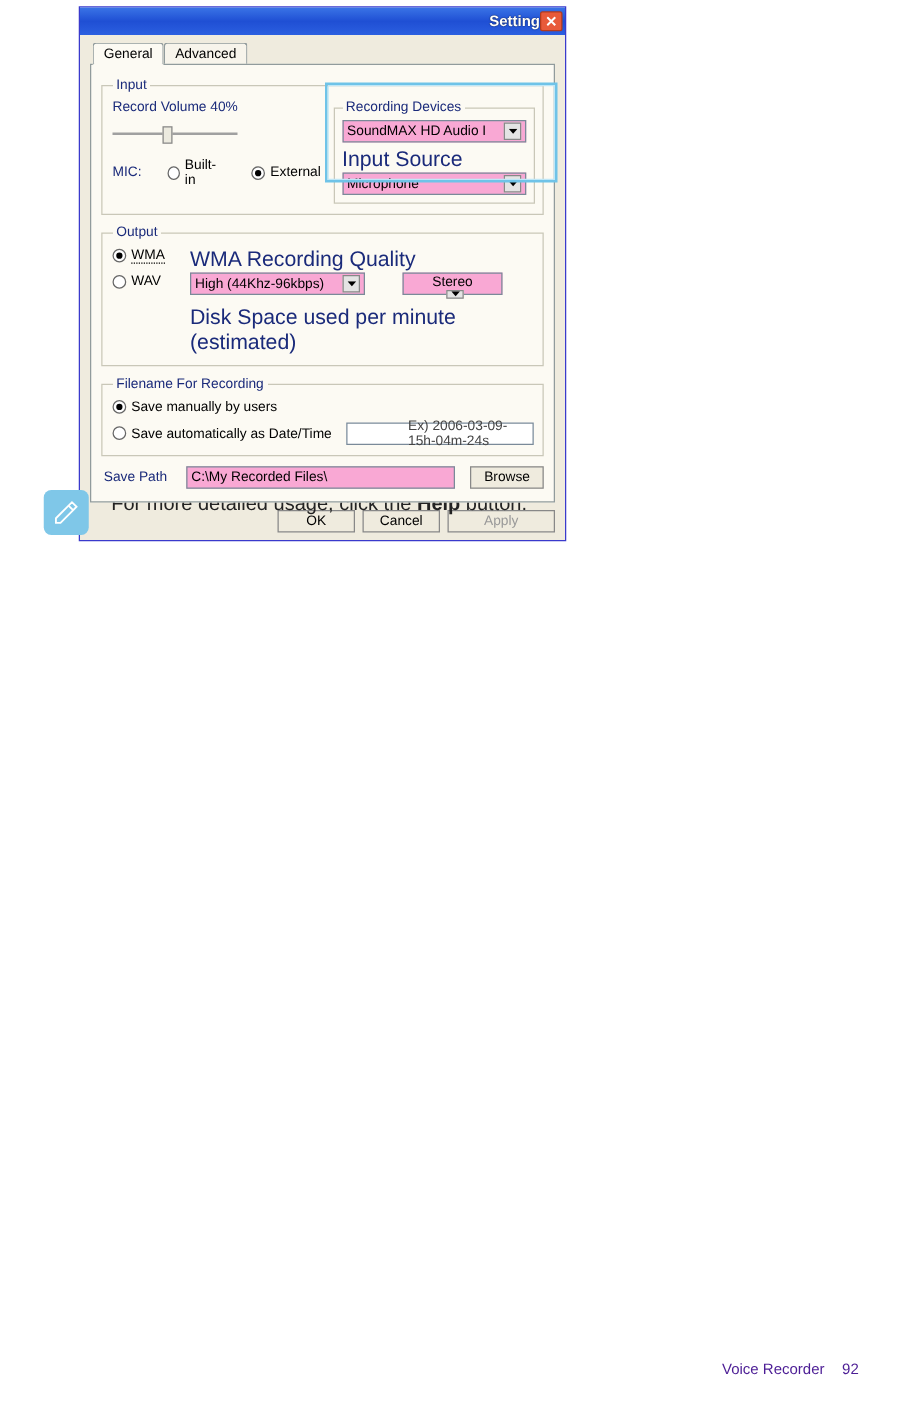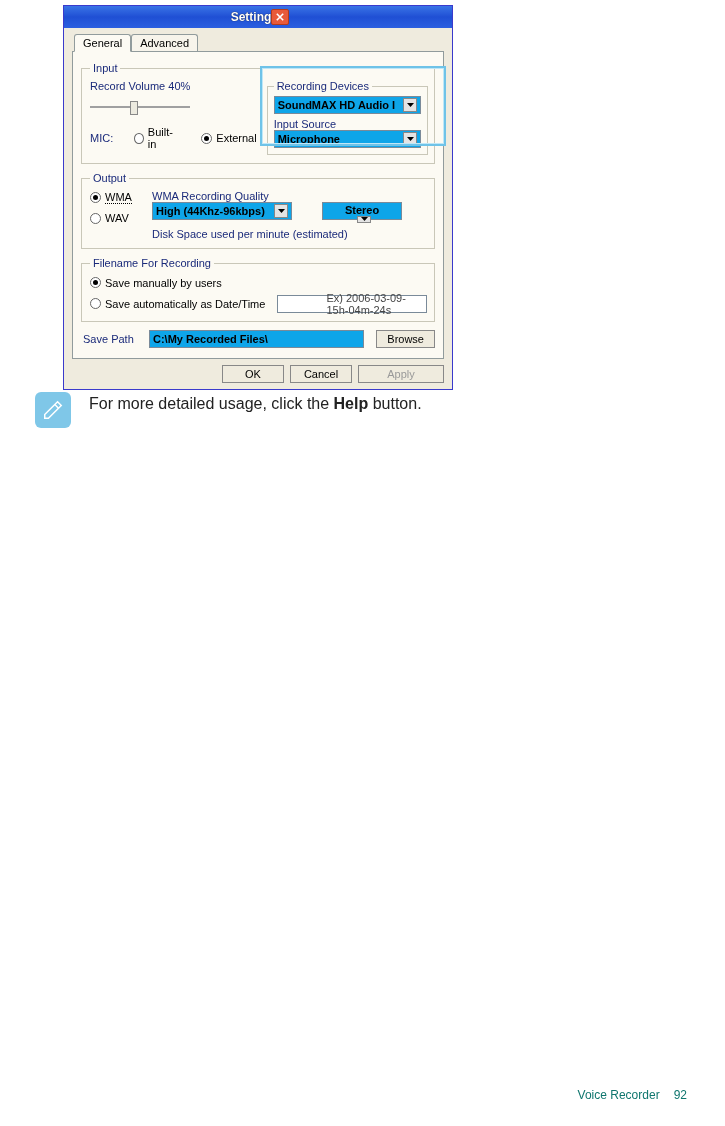--- a/index.html
+++ b/index.html
@@ -25,21 +25,21 @@
     top: 5px;
     width: 390px;
     border: 1px solid #3a3acc;
   }
   .titlebar {
     height: 22px;
     background: linear-gradient(to bottom, #3a74e6 0%, #1f4fd4 50%, #2b5fe0 100%);
     display: flex;
     align-items: center;
     padding: 0 2px 0 6px;
-    justify-content: center;
+    justify-content: flex-end;
   }
   .titlebar-title {
     color: #fff;
     font-weight: bold;
     font-size: 12px;
     text-shadow: 0 0 1px #000;
   }
   .close-btn {
     width: 18px; height: 16px;
     background: #e85a3a;
@@ -108,21 +108,21 @@
     position: absolute; top: 3px; width: 8px; height: 14px; background: #eceadf; border:1px solid #888;
   }
   .radio, .chk {
     display: inline-flex; align-items: center; gap: 4px;
   }
   .radio .dot {
     width: 11px; height: 11px; border: 1px solid #666; border-radius: 50%; background: #fff; display:inline-flex; align-items:center; justify-content:center;
   }
   .radio.sel .dot::after { content:""; width:5px;height:5px;background:#000;border-radius:50%; }
   .txtbox, .combo {
-    background: #0ea5e9; border: 1px solid #7a8a99; height: 18px; padding: 1px 3px; font-size: 11px; display:inline-flex; align-items:center; justify-content:space-between;font-weight:bold;
+    background: #f9a8d4; border: 1px solid #7a8a99; height: 18px; padding: 1px 3px; font-size: 11px; display:inline-flex; align-items:center; justify-content:space-between;
   }
   .combo .arrow {
     width: 14px; height: 14px; background: #e4e4e4; border:1px solid #888; display:flex;align-items:center;justify-content:center; margin-left:4px;
   }
   .combo .arrow svg{width:7px;height:5px;}
   .btn {
     background: #efebde; border:1px solid #888; padding:2px 10px; font-size:11px; display:inline-flex;align-items:center;justify-content:center;
   }
   .btn.disabled { color:#999; }
   .dlg-buttons { display:flex; gap:6px; justify-content:flex-end; padding-top:6px; }
@@ -138,27 +138,27 @@
     width: 36px; height: 36px; background:#7fc7e8; border-radius:6px; display:flex;align-items:center;justify-content:center;
   }
   .note-icon svg{width:22px;height:22px;stroke:#fff;fill:none;stroke-width:1.6;}
   .note-text { font-size: 16px; color:#222; padding-top:3px;}
   .note-text b{font-weight:bold;}
   .footer {
     position: absolute;
     right: 38px;
     bottom: 24px;
     font-size: 12px;
-    color: #0f766e;
+    color: #4c1d95;
     display:flex; gap:14px; align-items:baseline;
   }
   .footer .page-no{ font-size:12px;}
   .underlined { border-bottom: 1px dotted #000; }
   .readonly { background:#fff; border:1px solid #7a8a99; height:18px; padding:1px 4px; display:inline-flex;align-items:center; color:#444;}
-  .small-lbl{font-size:11px; color:#1a2a7a;}
+  .small-lbl{font-size:17px; color:#1a2a7a;}
 </style>
 </head>
 <body>
 
 <div class="page">
 
   <div class="dialog-wrap">
     <div class="titlebar">
       <span class="titlebar-title">Setting</span>
       <div class="close-btn">

